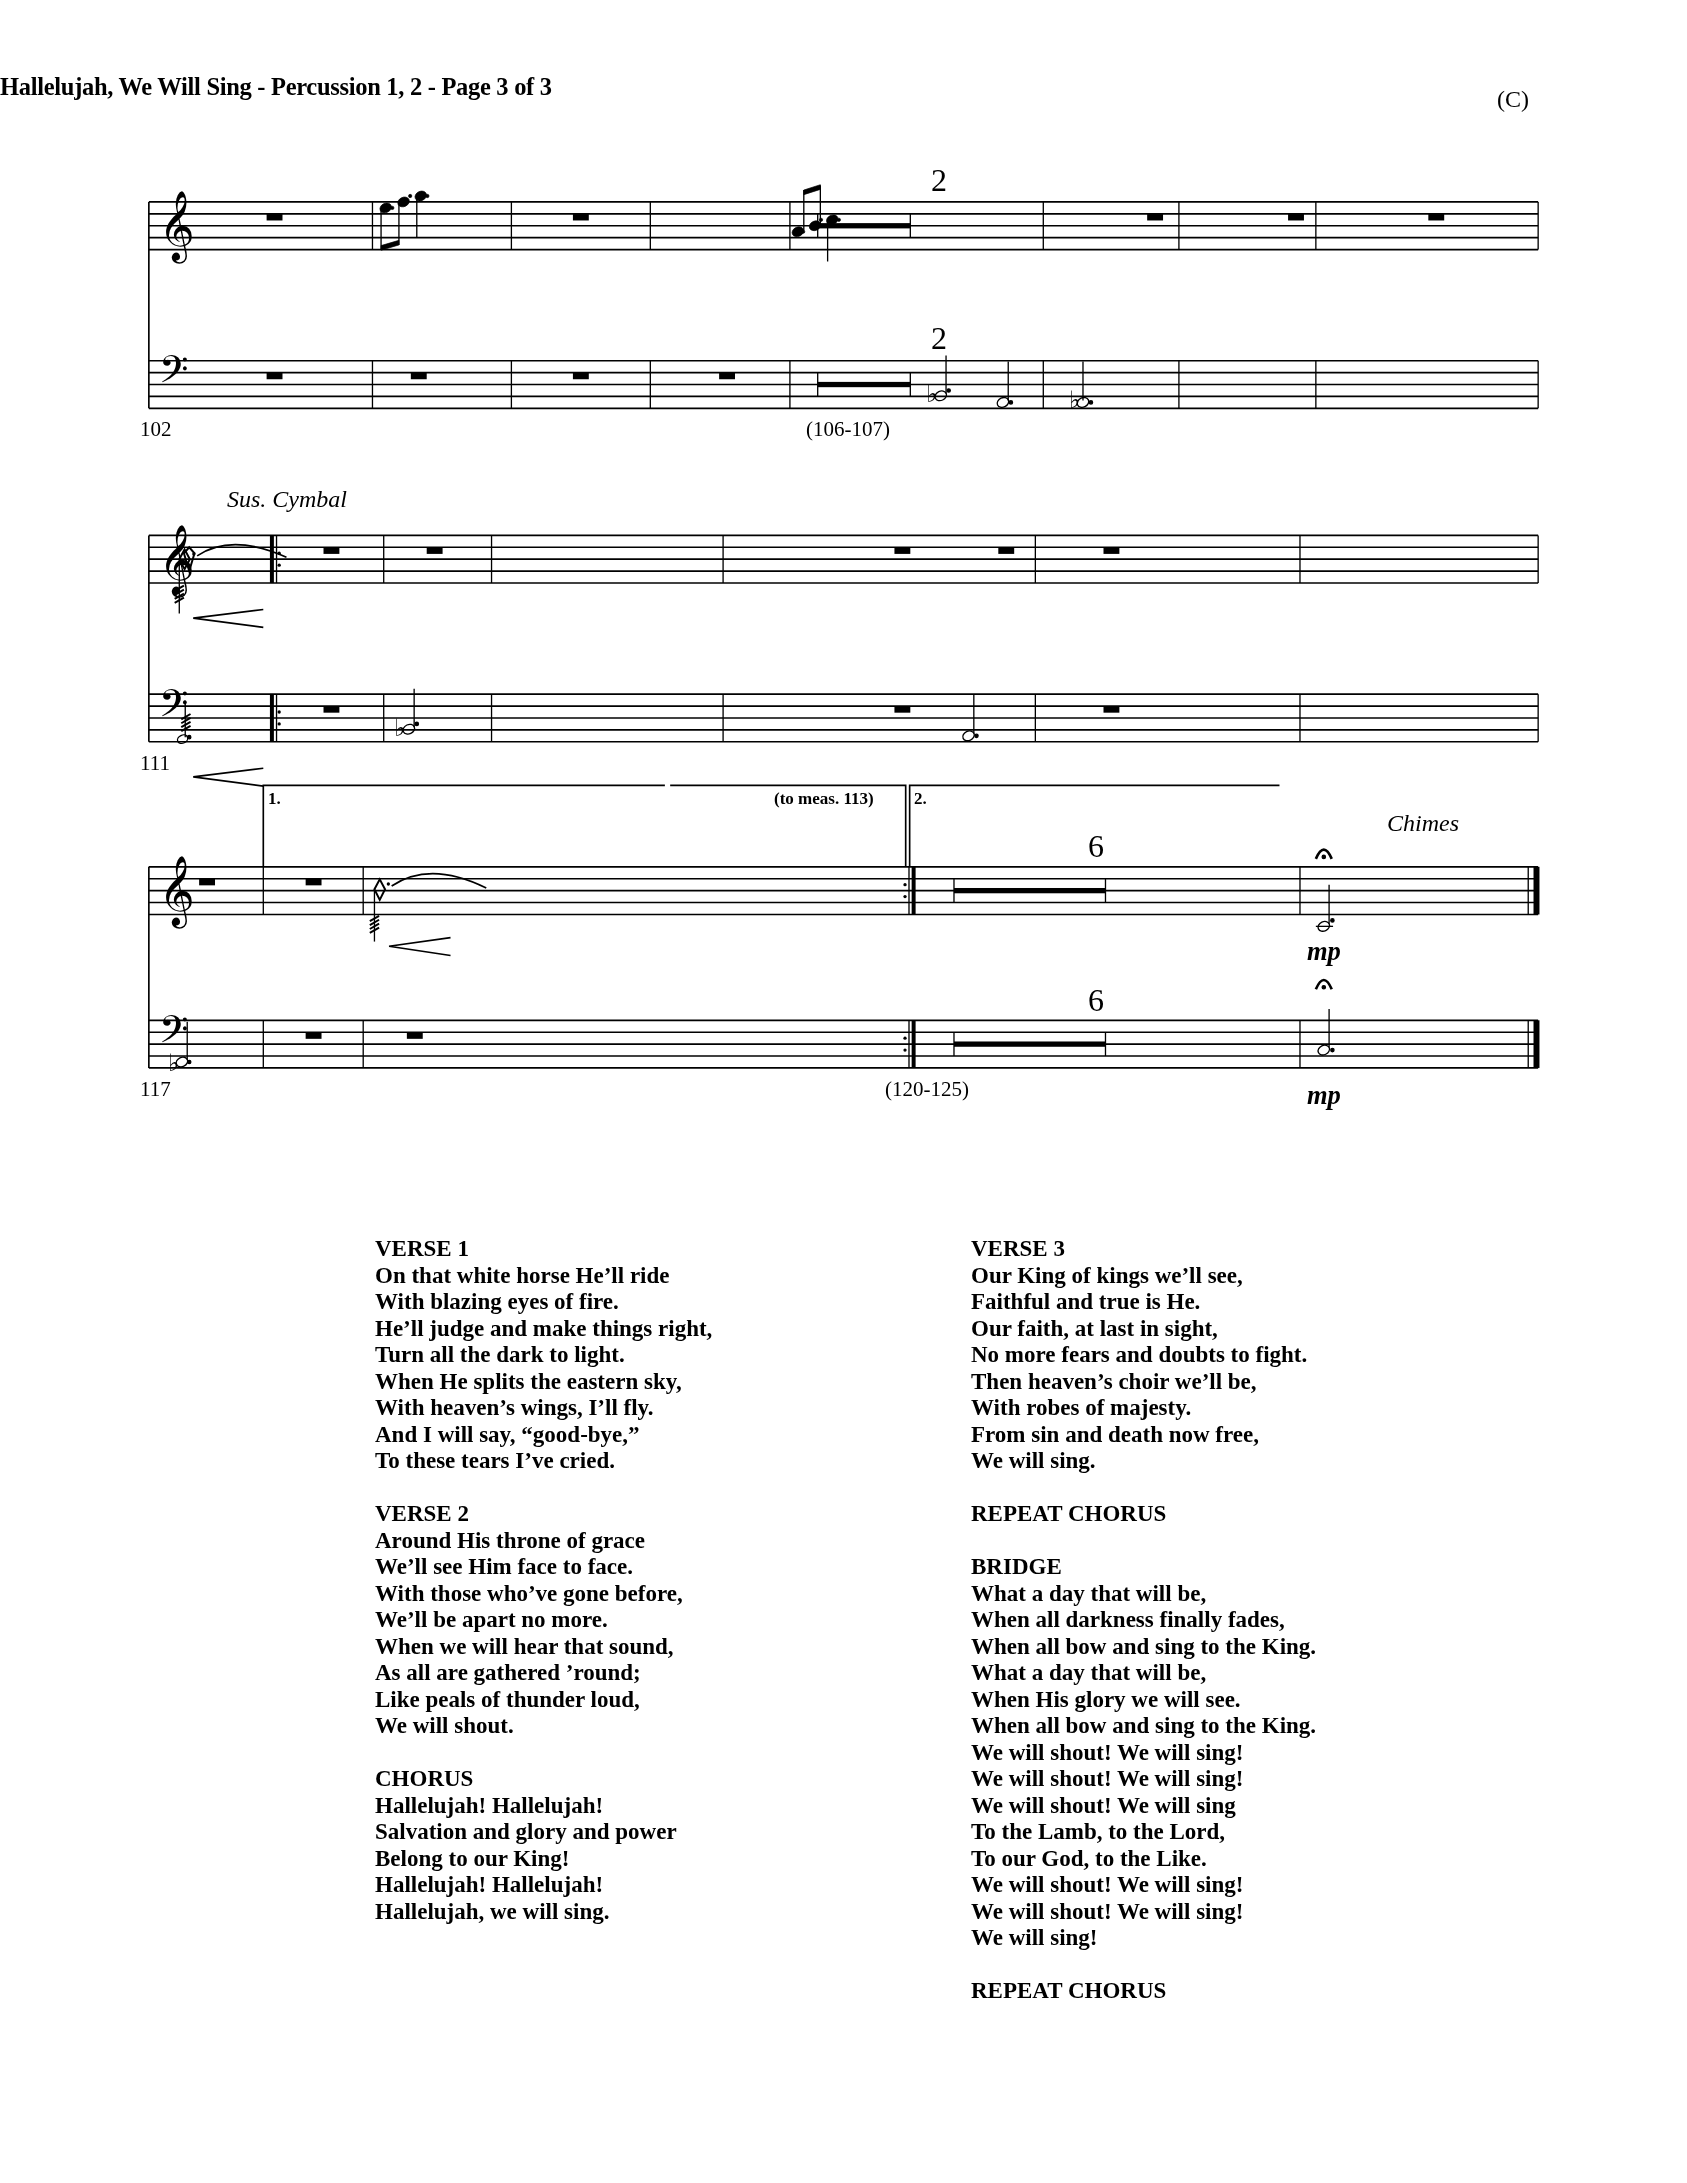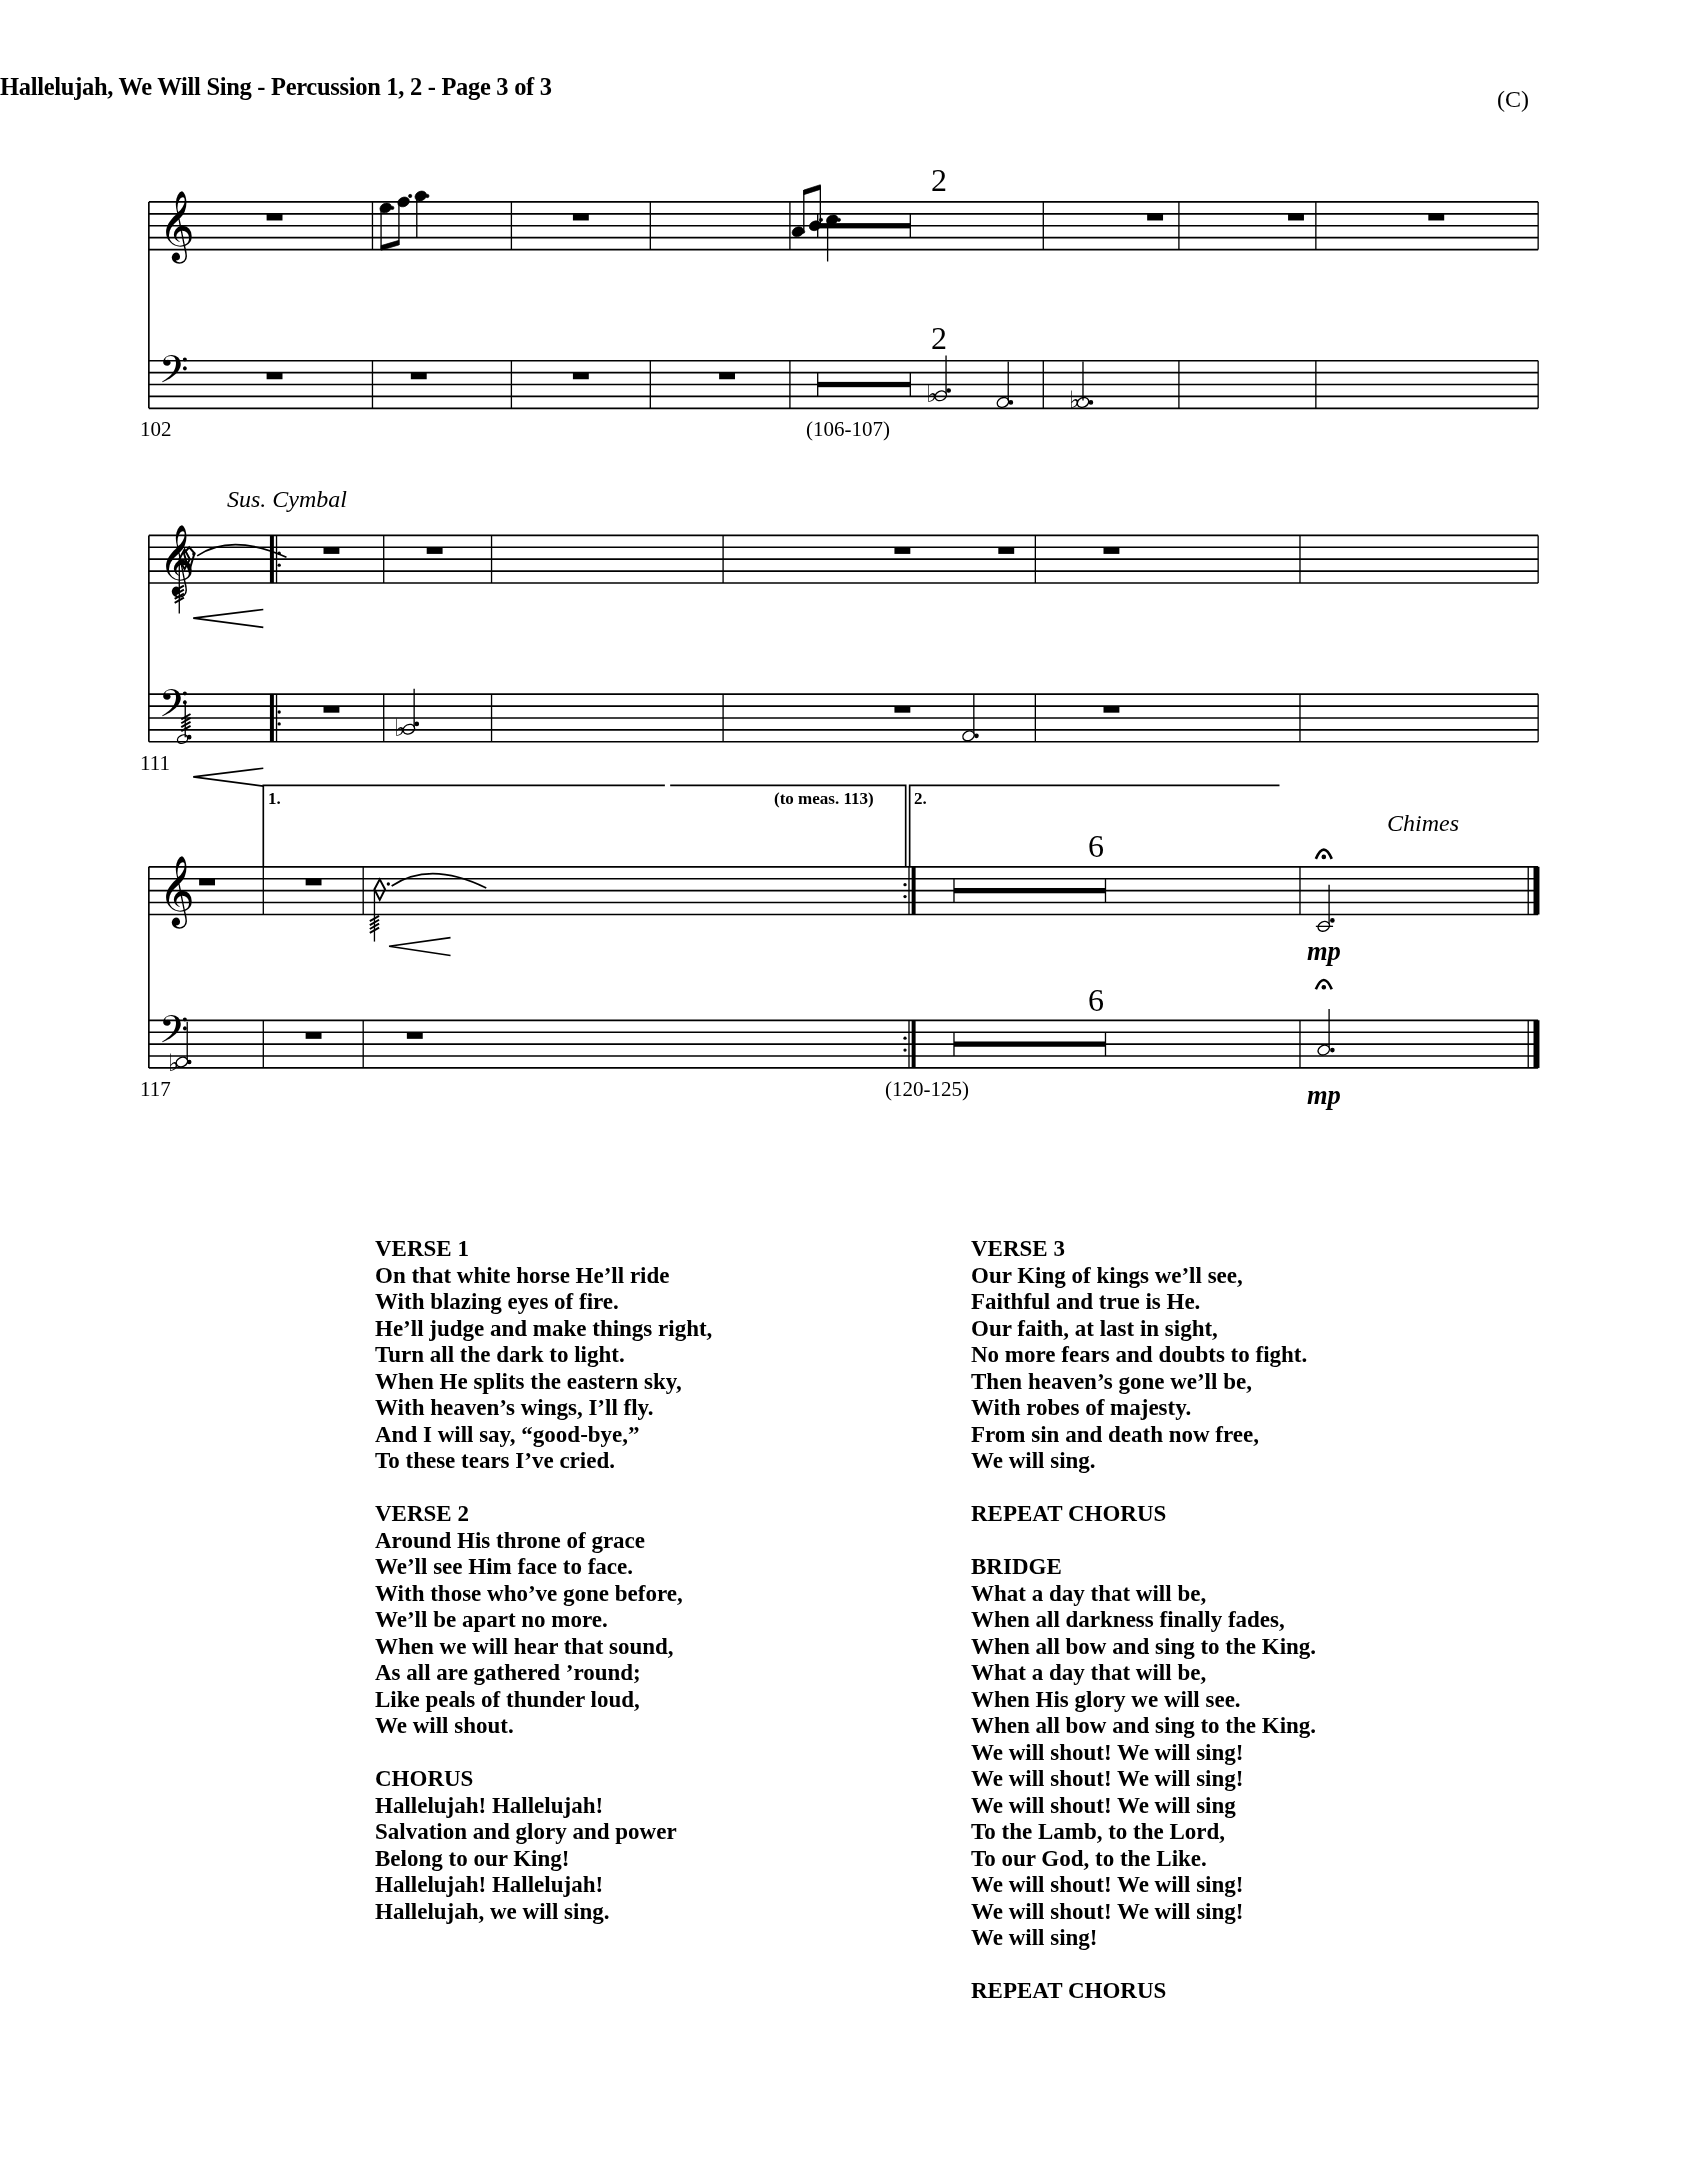--- a/index.html
+++ b/index.html
@@ -367,21 +367,21 @@
       <div class="line">Hallelujah, we will sing.</div>
     </div>
   </div>
 <div class="lyrics-col" style="left:971px;top:1236px;" id="lyrics-right">
     <div class="section">
       <div class="heading line">VERSE 3</div>
       <div class="line">Our King of kings we’ll see,</div>
       <div class="line">Faithful and true is He.</div>
       <div class="line">Our faith, at last in sight,</div>
       <div class="line">No more fears and doubts to fight.</div>
-      <div class="line">Then heaven’s gone we’ll be,</div>
+      <div class="line">Then heaven’s choir we’ll be,</div>
       <div class="line">With robes of majesty.</div>
       <div class="line">From sin and death now free,</div>
       <div class="line">We will sing.</div>
     </div>
     <div class="section">
       <div class="heading line">REPEAT CHORUS</div>
     </div>
     <div class="section">
       <div class="heading line">BRIDGE</div>
       <div class="line">What a day that will be,</div>

